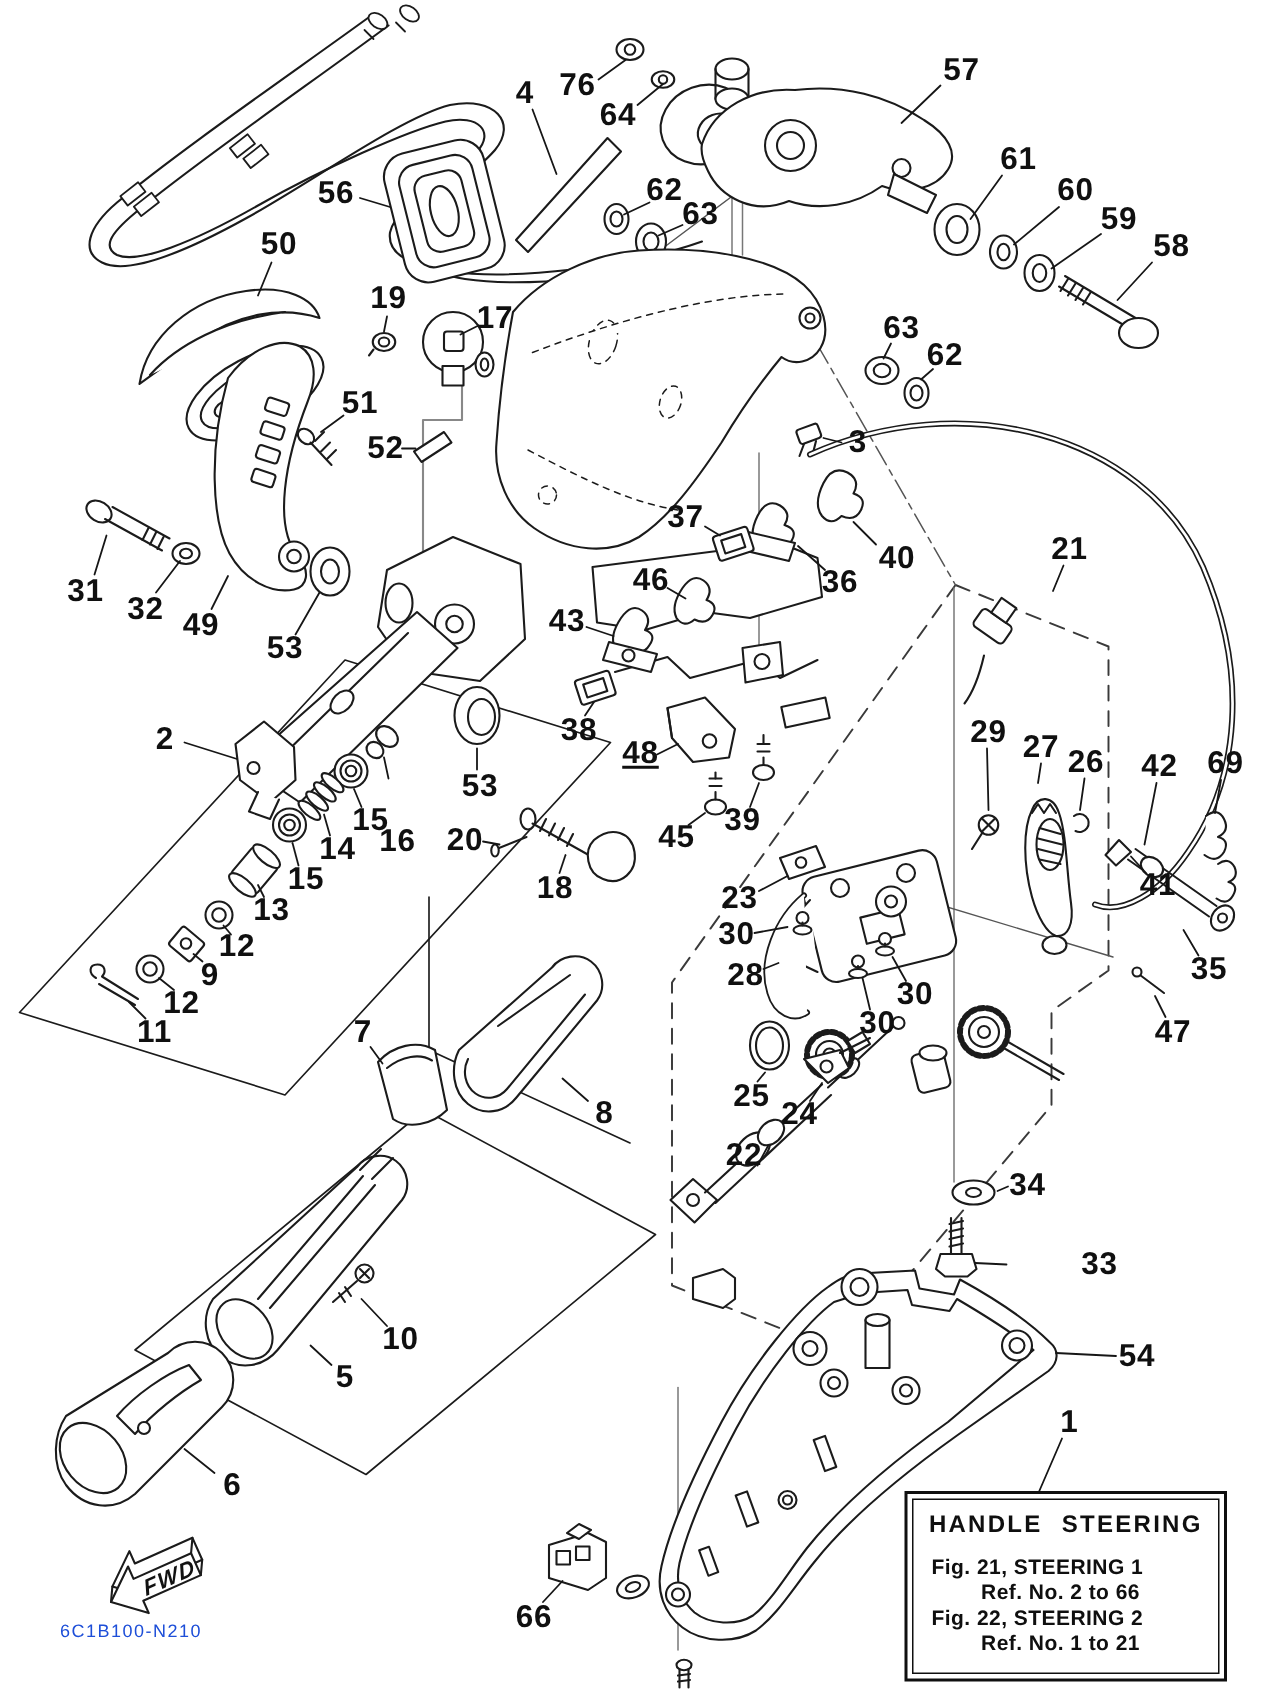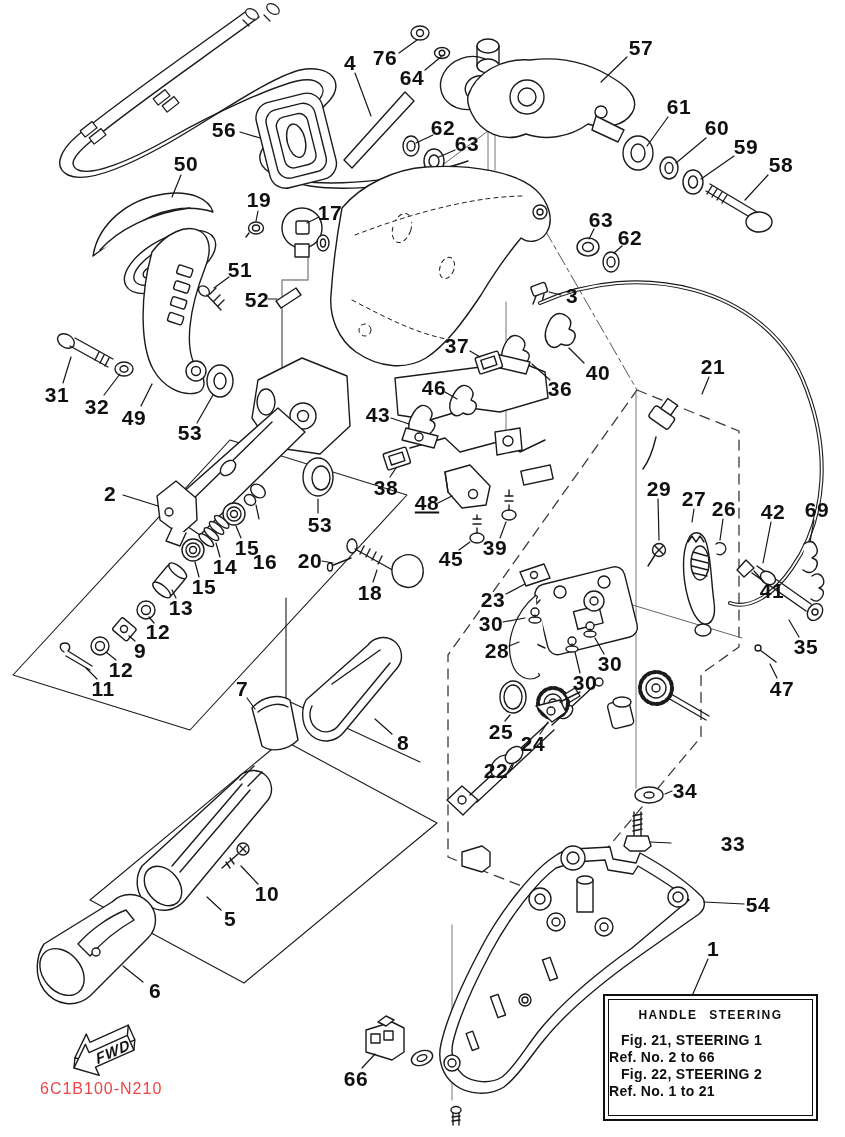--- a/index.html
+++ b/index.html
@@ -6,25 +6,25 @@
   .stage{position:relative;width:845px;height:1137px;background:#fff;overflow:hidden;
          font-family:"Liberation Sans",sans-serif;}
   .stage svg{position:absolute;left:0;top:0;}
   .callout{position:absolute;transform:translate(-50%,-50%);
            font:700 21px "Liberation Sans",sans-serif;color:#101010;
            letter-spacing:.5px;white-space:nowrap;line-height:1;}
   .info-box{position:absolute;left:603px;top:994px;width:215px;height:127px;
             border:2.5px solid #0f0f0f;background:#fff;box-sizing:border-box;padding:3px;}
   .info-box-inner{border:1.5px solid #0f0f0f;width:100%;height:100%;box-sizing:border-box;
             color:#0f0f0f;font-weight:700;}
-  .info-title{text-align:center;font-size:12px;letter-spacing:1.5px;word-spacing:7px;
+  .info-title{text-align:center;font-size:16px;letter-spacing:1.5px;word-spacing:7px;
             margin-top:8px;margin-bottom:10px;}
   .info-line{font-size:14px;line-height:17px;padding-left:12px;letter-spacing:.3px;}
-  .info-line.ref{text-align:left;padding-right:7px;padding-left:0;}
-  .part-code{position:absolute;left:40px;top:1080px;font-size:16px;color:#ef4444;
+  .info-line.ref{text-align:center;padding-right:7px;padding-left:0;}
+  .part-code{position:absolute;left:40px;top:1080px;font-size:12px;color:#1d4ed8;
             letter-spacing:1px;font-weight:400;}
 </style>
 </head>
 <body>
 
 <div class="stage">
 
 <svg width="845" height="1137" viewBox="0 0 845 1137" style="fill:none;stroke:#1b1b1b;stroke-width:1.4;stroke-linejoin:round;stroke-linecap:round;">
 
   <g stroke-width="1.1">

